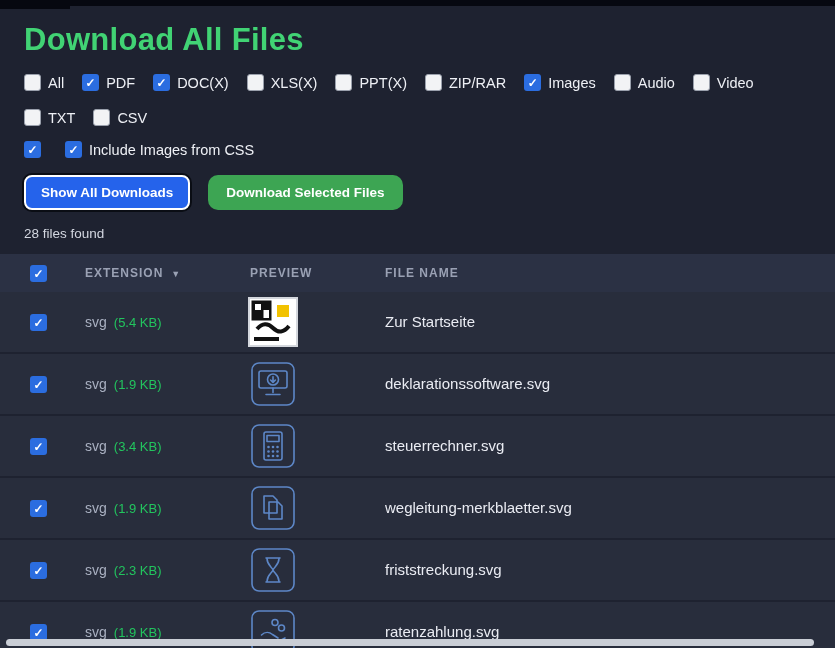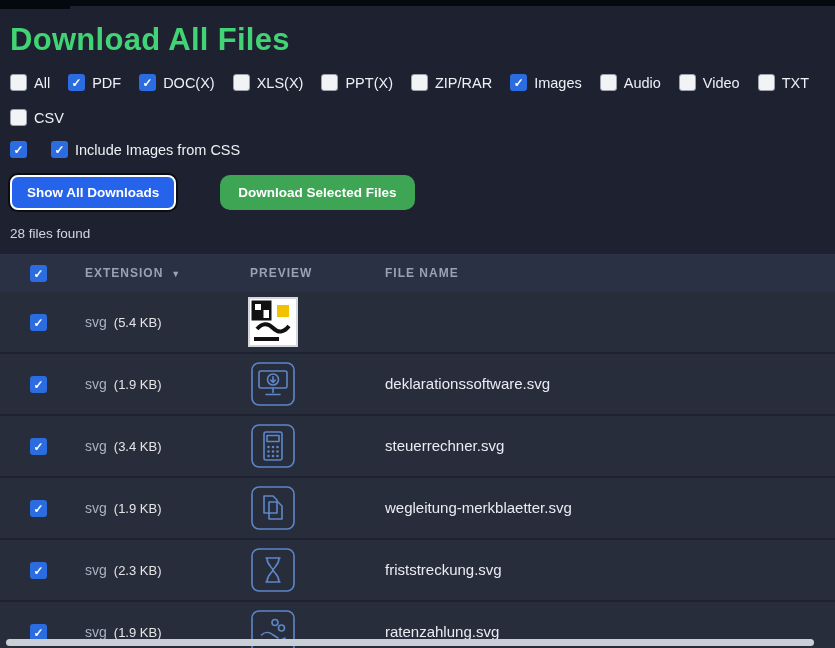--- a/index.html
+++ b/index.html
@@ -3,43 +3,43 @@
 <meta charset="utf-8">
 <style>
   html,body{margin:0;padding:0}
   body{
     width:835px;height:648px;overflow:hidden;position:relative;
     background:#1e2230;color:#e9ebf2;
     font-family:"Liberation Sans",sans-serif;
   }
   .top-strip{position:absolute;top:0;left:0;right:0;height:6px;background:#060810}
   .top-notch{position:absolute;top:0;left:0;width:70px;height:9px;background:#060810}
-  .content{padding:22px 10px 0}
+  .content{padding:22px 24px 0}
   .page-title{color:#41d374;font-size:31px;font-weight:bold;margin:0 0 16px;letter-spacing:.3px}
   .check-row{display:flex;align-items:center;flex-wrap:wrap}
   .filter-row{gap:18px;margin-bottom:15px}
   .options-row{gap:24px;margin-bottom:17px}
   .check-item{display:inline-flex;align-items:flex-end;gap:7px;cursor:pointer}
   .check-label{font-size:14.5px;color:#eef0f5}
   .cb{width:17px;height:17px;border-radius:3px;display:inline-flex;align-items:center;justify-content:center;flex:0 0 auto;cursor:pointer}
   .cb.checked{background:#2b6de0}
   .cb.unchecked{background:#f2f3f5;border:1px solid #9aa0ac;width:15px;height:15px}
   .check-glyph{color:#fff;font-size:12px;font-weight:bold;line-height:1}
-  .buttons-row{display:flex;gap:44px;margin-bottom:16px;align-items:center}
+  .buttons-row{display:flex;gap:18px;margin-bottom:16px;align-items:center}
   .btn{font-family:inherit;font-weight:bold;font-size:13.5px;color:#fff;cursor:pointer}
   .btn-blue{background:#2563eb;border:2px solid #ffffff;box-shadow:0 0 0 2px #0a0d14;border-radius:8px;padding:8px 15px}
   .btn-green{background:#3da553;border:none;border-radius:10px;padding:10px 18px}
   .files-found{font-size:13.5px;color:#d3d7e0;margin-bottom:13px}
   .grid-row{display:grid;grid-template-columns:55px 165px 135px 1fr;align-items:center;padding-left:30px}
   .thead{height:38px;background:#2b3144}
   .th{font-size:12px;font-weight:bold;letter-spacing:1px;color:#9aa1b4;cursor:pointer}
   .sort{margin-left:8px;font-size:9px;color:#9aa1b4}
   .trow{height:60px;background:#282d3c;border-bottom:2px solid #1e2230}
   .ext{font-size:14px;color:#aab1c2;margin-right:7px}
-  .size{font-size:13px;color:#e5e5e5}
+  .size{font-size:13px;color:#22c55e}
   .preview-cell{display:flex;align-items:center}
   .preview-icon{display:inline-flex;width:46px;height:46px;color:#5d87c7}
   .preview-icon svg{width:46px;height:46px}
   .preview-icon.logo{box-shadow:0 0 0 2px #d4d7dd}
   .file-name{font-size:15px;color:#eaecf3}
   .hscroll-thumb{position:absolute;bottom:2px;left:6px;width:808px;height:7px;background:#caced6;border-radius:4px}
 </style>
 </head>
 <body>
 
@@ -148,20 +148,21 @@
               <rect width="46" height="46" fill="#ffffff"></rect>
               <rect x="1.5" y="1.5" width="20" height="20" fill="#111111"></rect>
               <rect x="5" y="5" width="6" height="6" fill="#ffffff"></rect>
               <rect x="13.5" y="11" width="5.5" height="8" fill="#ffffff"></rect>
               <rect x="27" y="6" width="12" height="12" fill="#f2c200"></rect>
               <path d="M7 30 q8 -9 16 -1 q8 8 16 -2" fill="none" stroke="#111111" stroke-width="4"></path>
               <rect x="4" y="38" width="25" height="4" fill="#111111"></rect>
             </svg>
           </span>
         </div>
+        <div><span class="file-name">Zur Startseite</span></div>
       </div>
       <div class="grid-row trow">
         <div><span class="cb checked">
             <span class="check-glyph">✓</span>
           </span></div>
         <div><span class="ext">svg</span><span class="size">(1.9 KB)</span></div>
         <div class="preview-cell">
           <span class="preview-icon">
             <svg viewBox="0 0 46 46" fill="none" stroke="currentColor" stroke-width="1.6" stroke-linecap="round" stroke-linejoin="round">
               <rect x="2" y="2" width="42" height="42" rx="7"></rect>

